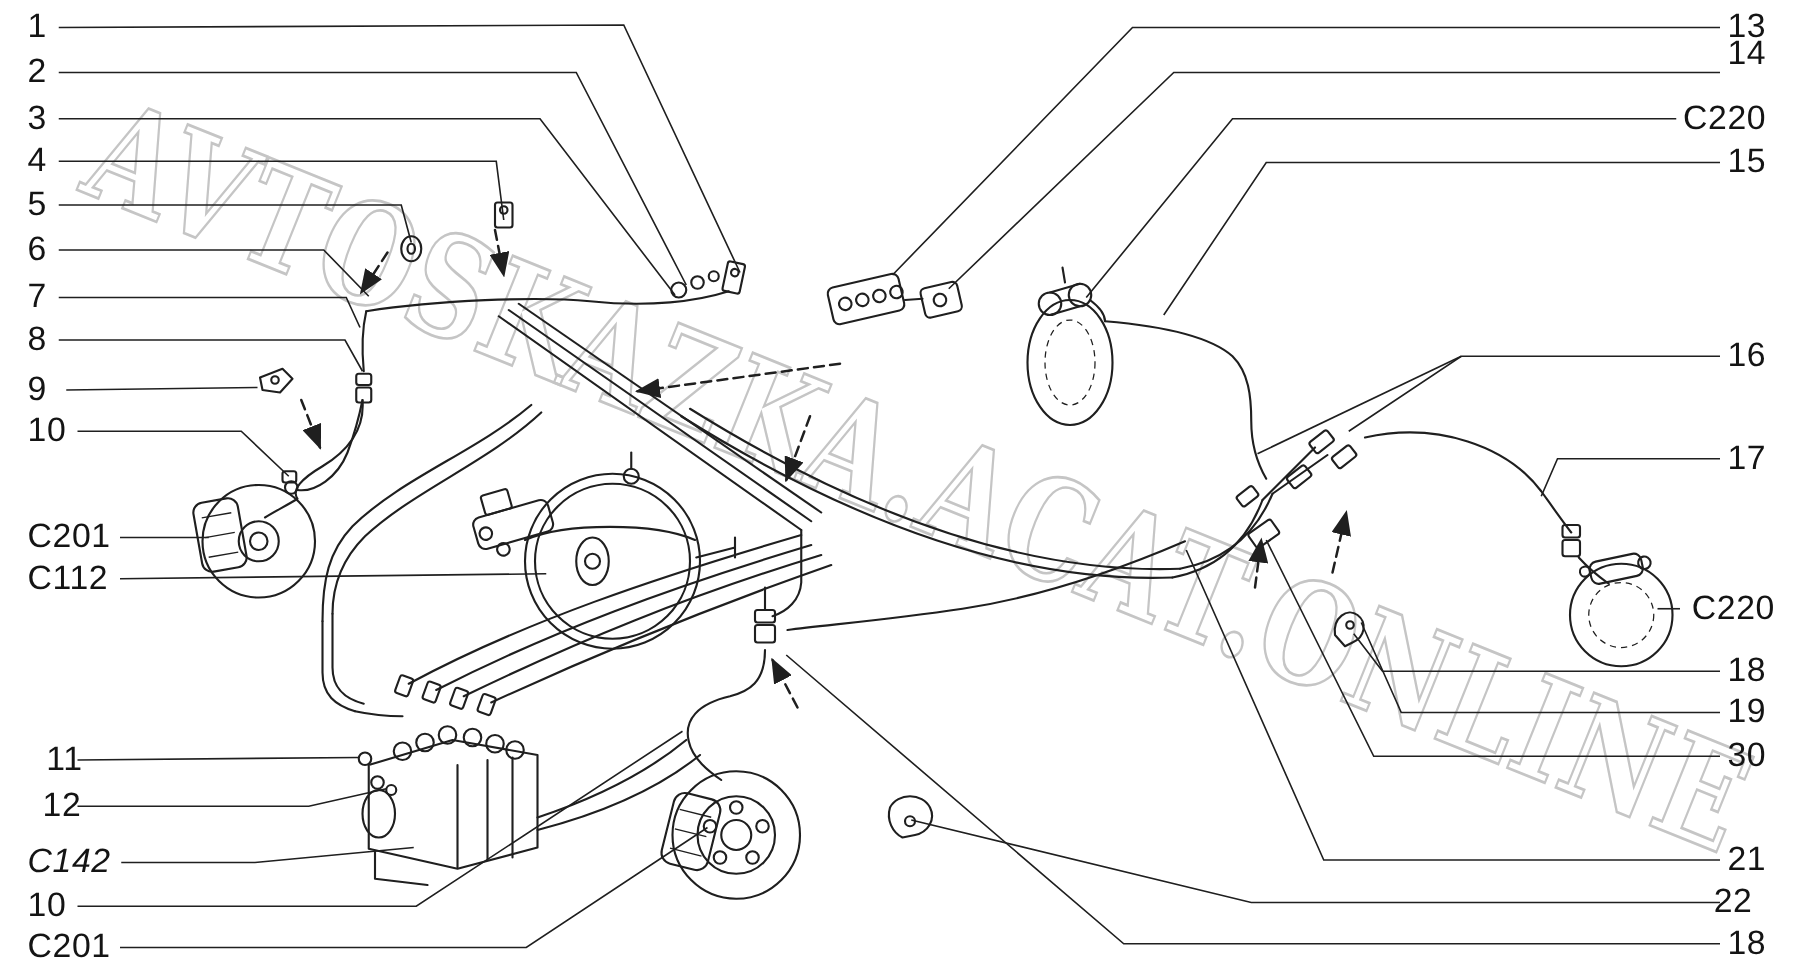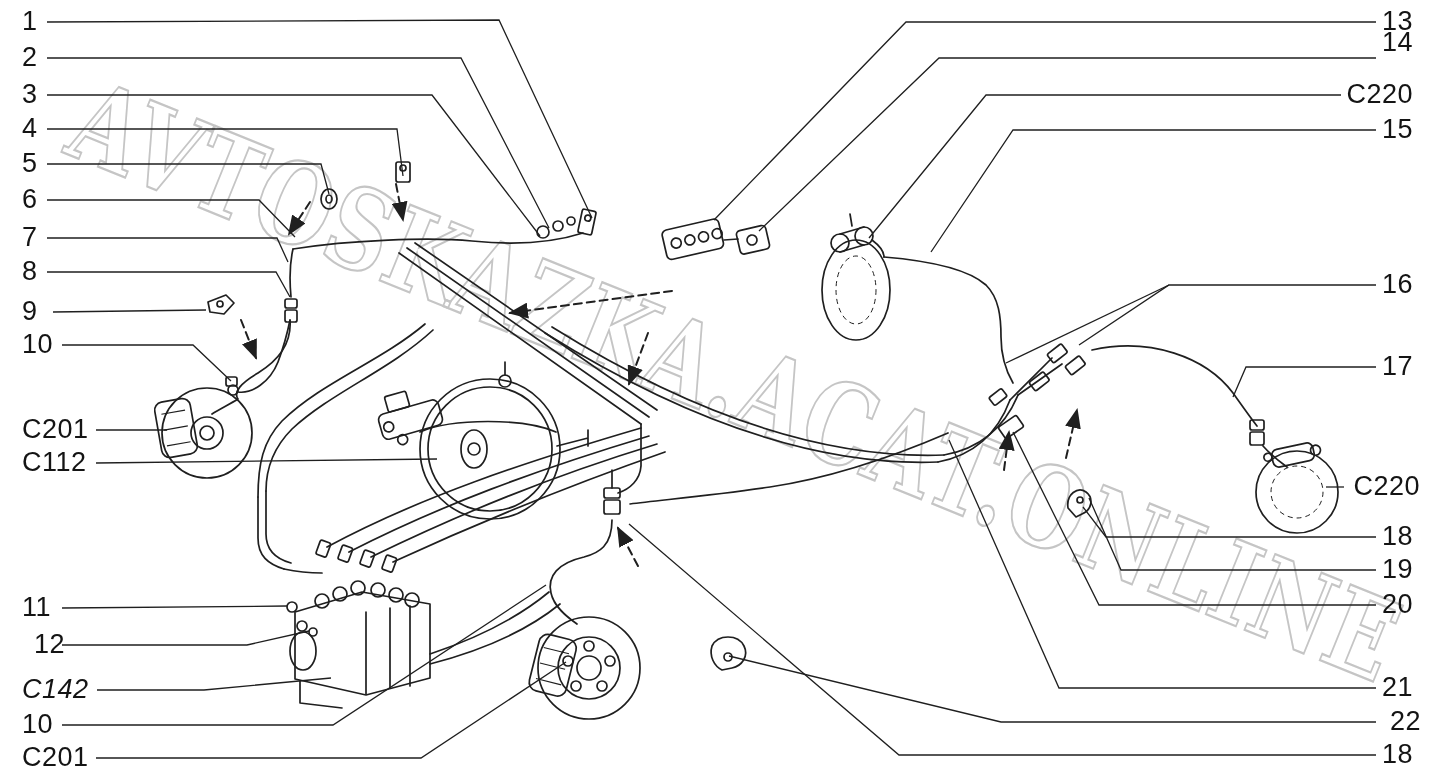--- a/index.html
+++ b/index.html
@@ -266,31 +266,31 @@
     <div class="callout left" style="top: 95px; left: 22px;">3</div>
     <div class="callout left" style="top: 129px; left: 22px;">4</div>
     <div class="callout left" style="top: 164px; left: 22px;">5</div>
     <div class="callout left" style="top: 200px; left: 22px;">6</div>
     <div class="callout left" style="top: 238px; left: 22px;">7</div>
     <div class="callout left" style="top: 272px; left: 22px;">8</div>
     <div class="callout left" style="top: 312px; left: 22px;">9</div>
     <div class="callout left" style="top: 345px; left: 22px;">10</div>
     <div class="callout left" style="top: 430px; left: 22px;">C201</div>
     <div class="callout left" style="top: 463px; left: 22px; text-align: right;">C112</div>
-    <div class="callout left" style="top: 608px; left: 22px;">11</div>
+    <div class="callout left" style="top: 608px; left: 37px;">11</div>
     <div class="callout left" style="top: 645px; left: 34px; text-align: right;">12</div>
     <div class="callout left" style="top: 690px; left: 22px; font-style: italic;">C142</div>
     <div class="callout left" style="top: 725px; left: 22px;">10</div>
     <div class="callout left" style="top: 758px; left: 22px;">C201</div>
     <div class="callout right" style="top: 22px; right: 22px; text-align: right;">13</div>
     <div class="callout right" style="top: 43px; right: 22px;">14</div>
     <div class="callout right" style="top: 95px; right: 22px;">C220</div>
     <div class="callout right" style="top: 130px; right: 22px;">15</div>
     <div class="callout right" style="top: 285px; right: 22px;">16</div>
     <div class="callout right" style="top: 367px; right: 22px;">17</div>
     <div class="callout right" style="top: 487px; right: 15px;">C220</div>
     <div class="callout right" style="top: 537px; right: 22px;">18</div>
     <div class="callout right" style="top: 570px; right: 22px;">19</div>
-    <div class="callout right" style="top: 605px; right: 22px;">20</div>
+    <div class="callout right" style="top: 605px; right: 22px;">30</div>
     <div class="callout right" style="top: 688px; right: 22px;">21</div>
-    <div class="callout right" style="top: 722px; right: 14px;">22</div>
+    <div class="callout right" style="top: 722px; right: 33px;">22</div>
     <div class="callout right" style="top: 755px; right: 22px;">18</div>
   </div>
 
 </body></html>

